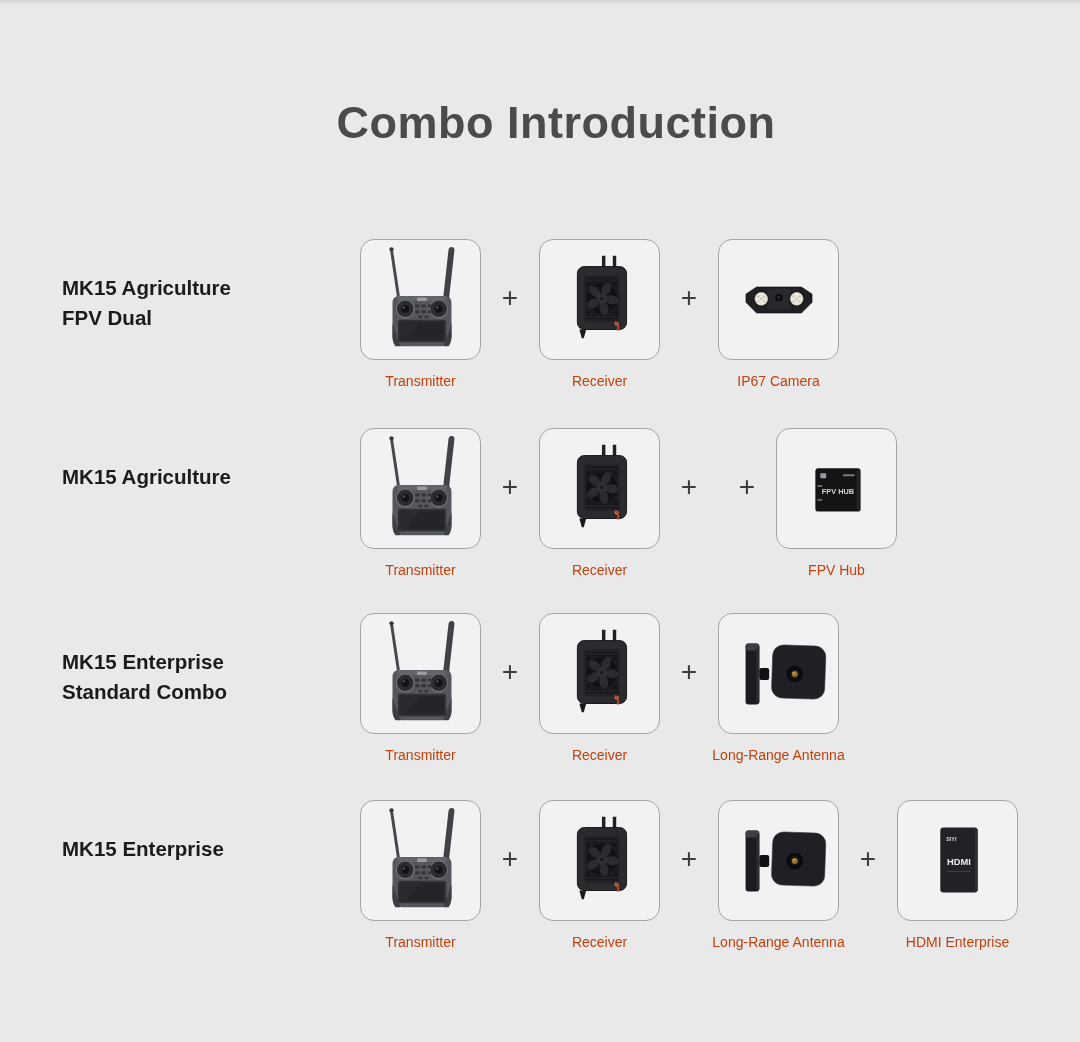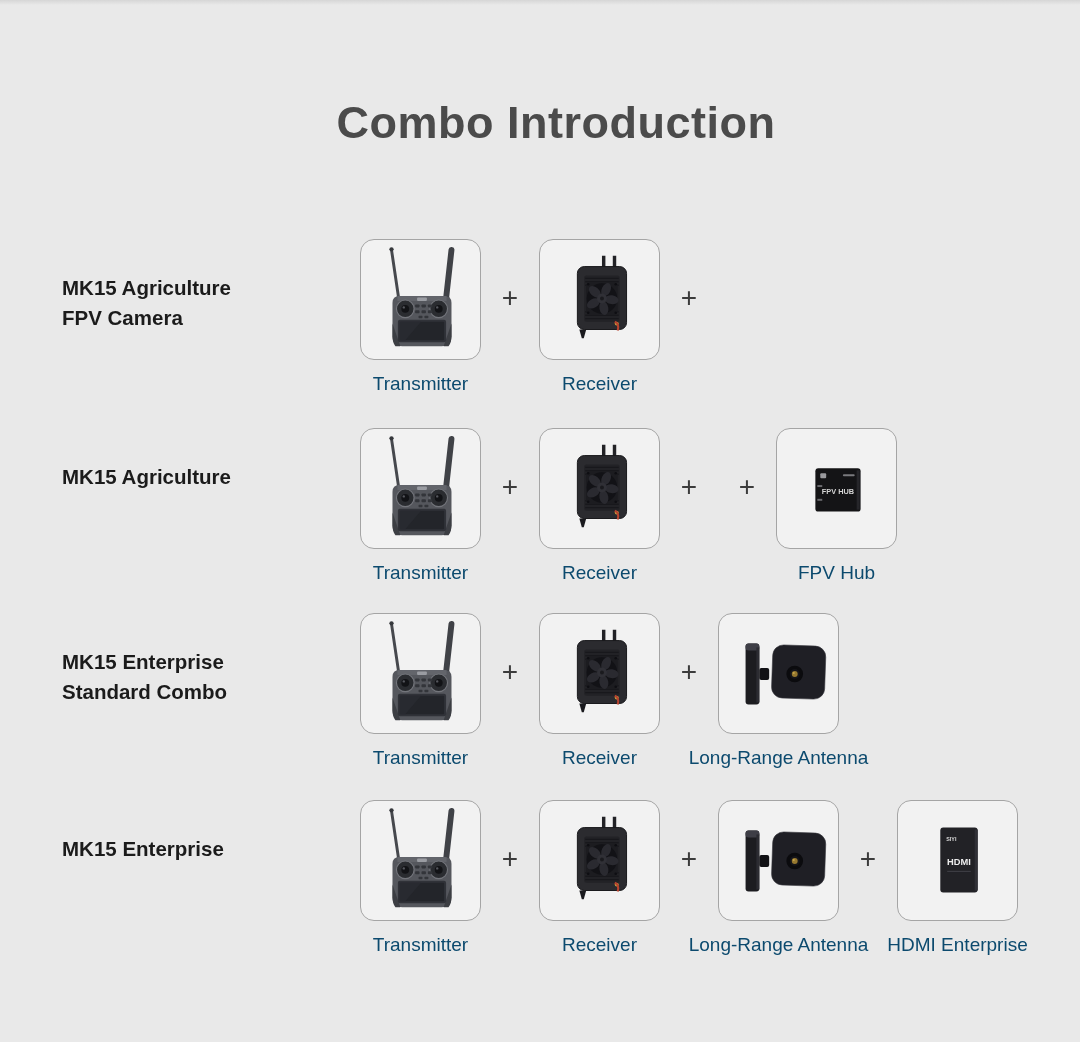--- a/index.html
+++ b/index.html
@@ -24,21 +24,21 @@
   .parts{position:absolute;left:360px;top:0;display:flex;align-items:flex-start;}
   .part{position:relative;width:121px;flex:0 0 121px;}
   .card{
     width:121px;height:121px;box-sizing:border-box;
     background:#f2f2f2;border:1.5px solid #a5a5a5;border-radius:14px;
     display:flex;align-items:center;justify-content:center;
   }
   .pimg{width:118px;height:118px;display:block;}
   .part-label{
     position:absolute;top:134px;left:50%;transform:translateX(-50%);
-    white-space:nowrap;font-size:19px;color:#0c4a6e;text-align:center;
+    white-space:nowrap;font-size:14px;color:#c2410c;text-align:center;
   }
   .plus{
     width:58px;flex:0 0 58px;height:121px;line-height:118px;text-align:center;
     font-size:28px;font-weight:400;color:#3c3c3c;
   }
   svg text{font-family:"Liberation Sans", sans-serif;}
 </style>
 </head>
 <body>
 
@@ -176,41 +176,49 @@
   </defs>
 </svg>
 
 <div class="top-edge"></div>
 
 <h1 class="page-title">Combo Introduction</h1>
 
 <section class="row row-0">
   <h2 class="combo-name">
     <span class="line">MK15 Agriculture</span>
-    <span class="line">FPV Camera</span>
+    <span class="line">FPV Dual</span>
   </h2>
   <div class="parts">
     <div class="part">
       <div class="card">
         <svg class="pimg" viewBox="0 0 120 120">
             <use href="#sym-transmitter"></use>
           </svg>
       </div>
       <div class="part-label">Transmitter</div>
     </div>
     <div class="plus">+</div>
     <div class="part">
       <div class="card">
         <svg class="pimg" viewBox="0 0 120 120">
             <use href="#sym-receiver"></use>
           </svg>
       </div>
       <div class="part-label">Receiver</div>
     </div>
     <div class="plus">+</div>
+    <div class="part">
+      <div class="card">
+        <svg class="pimg" viewBox="0 0 120 120">
+            <use href="#sym-camera"></use>
+          </svg>
+      </div>
+      <div class="part-label">IP67 Camera</div>
+    </div>
   </div>
 </section>
 
 <section class="row row-1">
   <h2 class="combo-name">
     <span class="line">MK15 Agriculture</span>
   </h2>
   <div class="parts">
     <div class="part">
       <div class="card">

